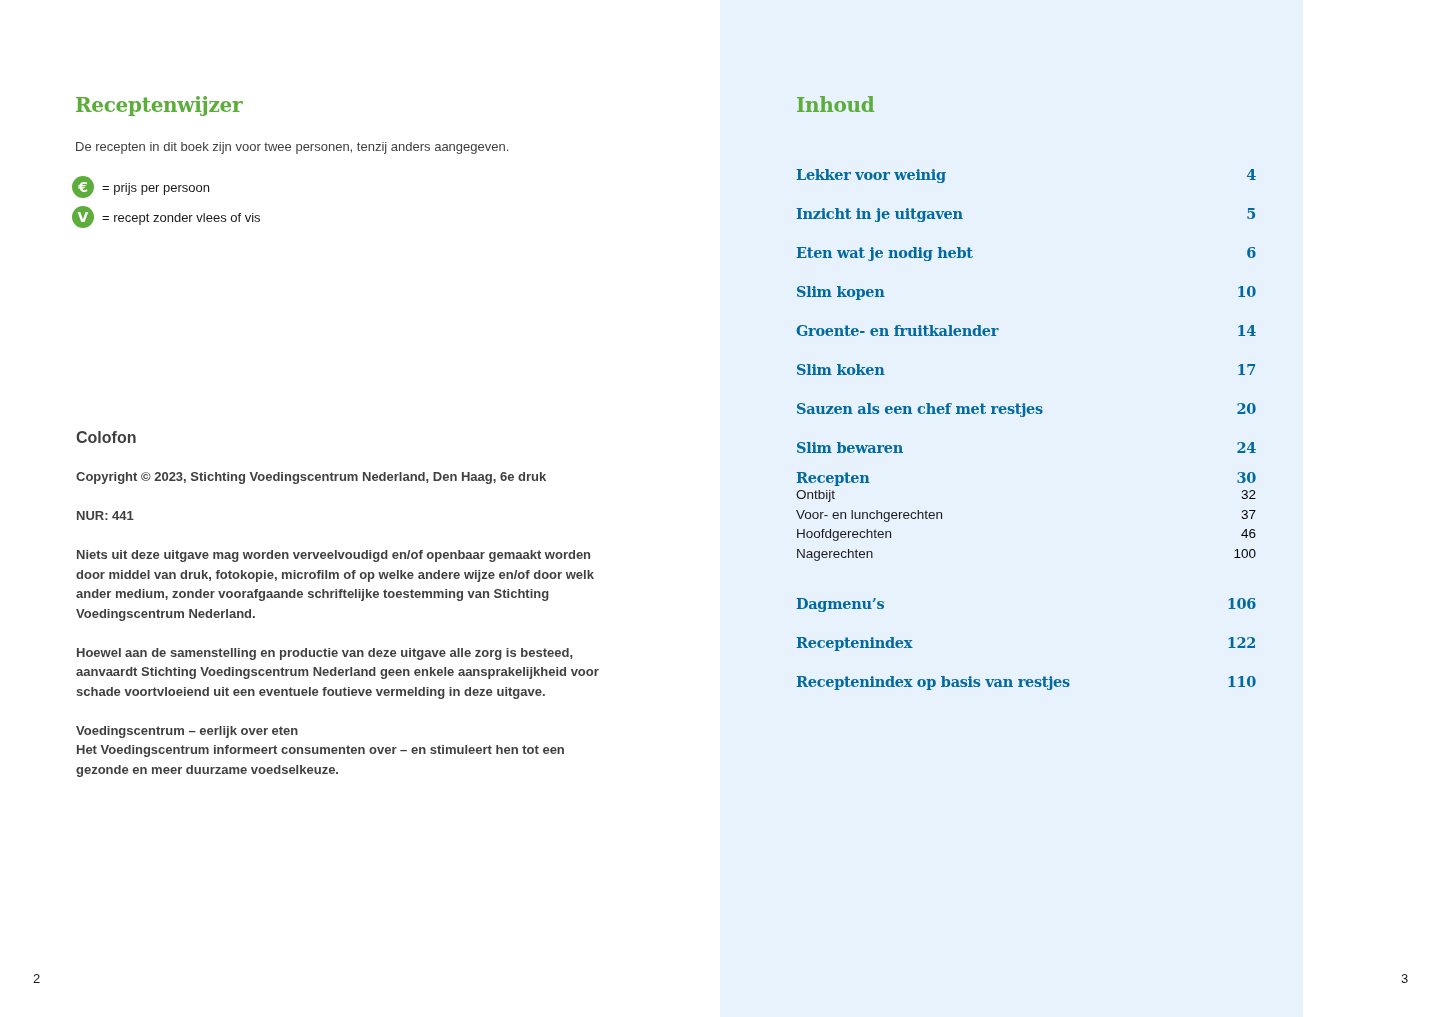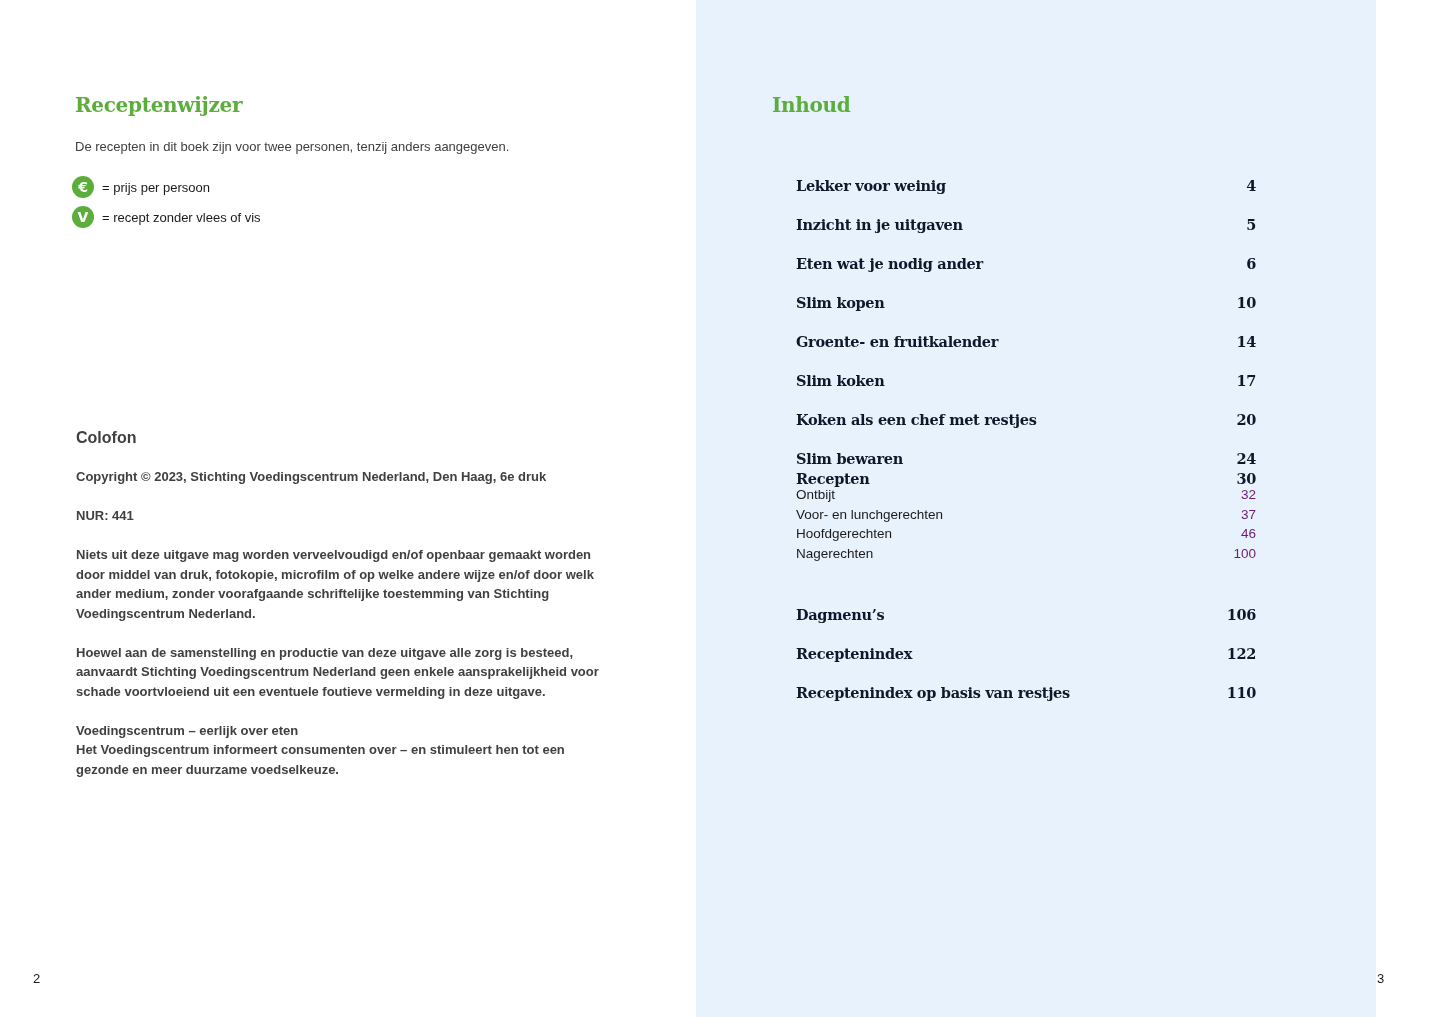--- a/index.html
+++ b/index.html
@@ -1,20 +1,20 @@
 <!DOCTYPE html>
 <html><head>
 <meta charset="utf-8">
 <style>
   * { margin: 0; padding: 0; box-sizing: border-box; }
   html, body { width: 1440px; height: 1017px; overflow: hidden; background: #ffffff; }
   body { position: relative; font-family: "Liberation Sans", sans-serif; color: #1a1a1a; }
 
   .page-left { position: absolute; left: 0; top: 0; width: 720px; height: 1017px; background: #ffffff; border-radius: 28px; }
-  .page-right { position: absolute; left: 696px; top: 0; width: 680px; height: 1017px; background: #e8f2fc; }
+  .page-right { position: absolute; left: 720px; top: 0; width: 583px; height: 1017px; background: #e8f2fc; }
 
   .green-title {
     font-family: "DejaVu Serif", serif;
     font-weight: bold;
     color: #5cad3c;
     font-size: 20px;
     letter-spacing: -0.3px;
     position: absolute;
   }
 
@@ -30,33 +30,33 @@
   }
 
   .colofon { position: absolute; left: 76px; top: 428px; width: 540px; }
   .colofon h3 { font-size: 16px; font-weight: bold; margin-bottom: 19.5px; }
   .colofon p { margin-bottom: 19.5px; font-weight: bold; }
 
   .page-num { position: absolute; top: 971px; font-size: 13px; color: #1a1a1a; }
 
   .toc { position: absolute; left: 796px; top: 155px; width: 460px; }
   .toc-row {
-    display: flex; justify-content: space-between; align-items: flex-end;
+    display: flex; justify-content: space-between; align-items: center;
     font-family: "DejaVu Serif", serif; font-weight: bold;
-    font-size: 14.5px; color: #0f172a; letter-spacing: -0.3px;
+    font-size: 14.5px; color: #0369a1; letter-spacing: -0.3px;
     height: 39px;
   }
   .toc-group { margin-bottom: 19px; }
   .toc-group .toc-row { height: 20px; }
   .toc-sub {
     display: flex; justify-content: space-between; align-items: baseline;
     font-family: "Liberation Sans", sans-serif; font-weight: normal;
     font-size: 13.5px; height: 19.5px; color: #1a1a1a;
   }
-  .toc-sub .num { color: #701a75; }
+  .toc-sub .num { color: #000000; }
 </style>
 </head>
 <body>
 
 <div class="page-left">
   <div class="green-title" style="left:75px; top:93px;">Receptenwijzer</div>
   <div class="body-text" style="position:absolute; left:75px; top:137px;">De recepten in dit boek zijn voor twee personen, tenzij anders aangegeven.</div>
 
   <div class="legend-row" style="top:176px;">
     <span class="legend-icon">€</span>
@@ -88,37 +88,37 @@
 <div class="toc">
   <div class="toc-row">
       <span>Lekker voor weinig</span>
       <span>4</span>
     </div>
   <div class="toc-row">
       <span>Inzicht in je uitgaven</span>
       <span>5</span>
     </div>
   <div class="toc-row">
-      <span>Eten wat je nodig ander</span>
+      <span>Eten wat je nodig hebt</span>
       <span>6</span>
     </div>
   <div class="toc-row">
       <span>Slim kopen</span>
       <span>10</span>
     </div>
   <div class="toc-row">
       <span>Groente- en fruitkalender</span>
       <span>14</span>
     </div>
   <div class="toc-row">
       <span>Slim koken</span>
       <span>17</span>
     </div>
   <div class="toc-row">
-      <span>Koken als een chef met restjes</span>
+      <span>Sauzen als een chef met restjes</span>
       <span>20</span>
     </div>
   <div class="toc-row">
       <span>Slim bewaren</span>
       <span>24</span>
     </div>
 
   <div class="toc-group">
     <div class="toc-row">
         <span>Recepten</span>

